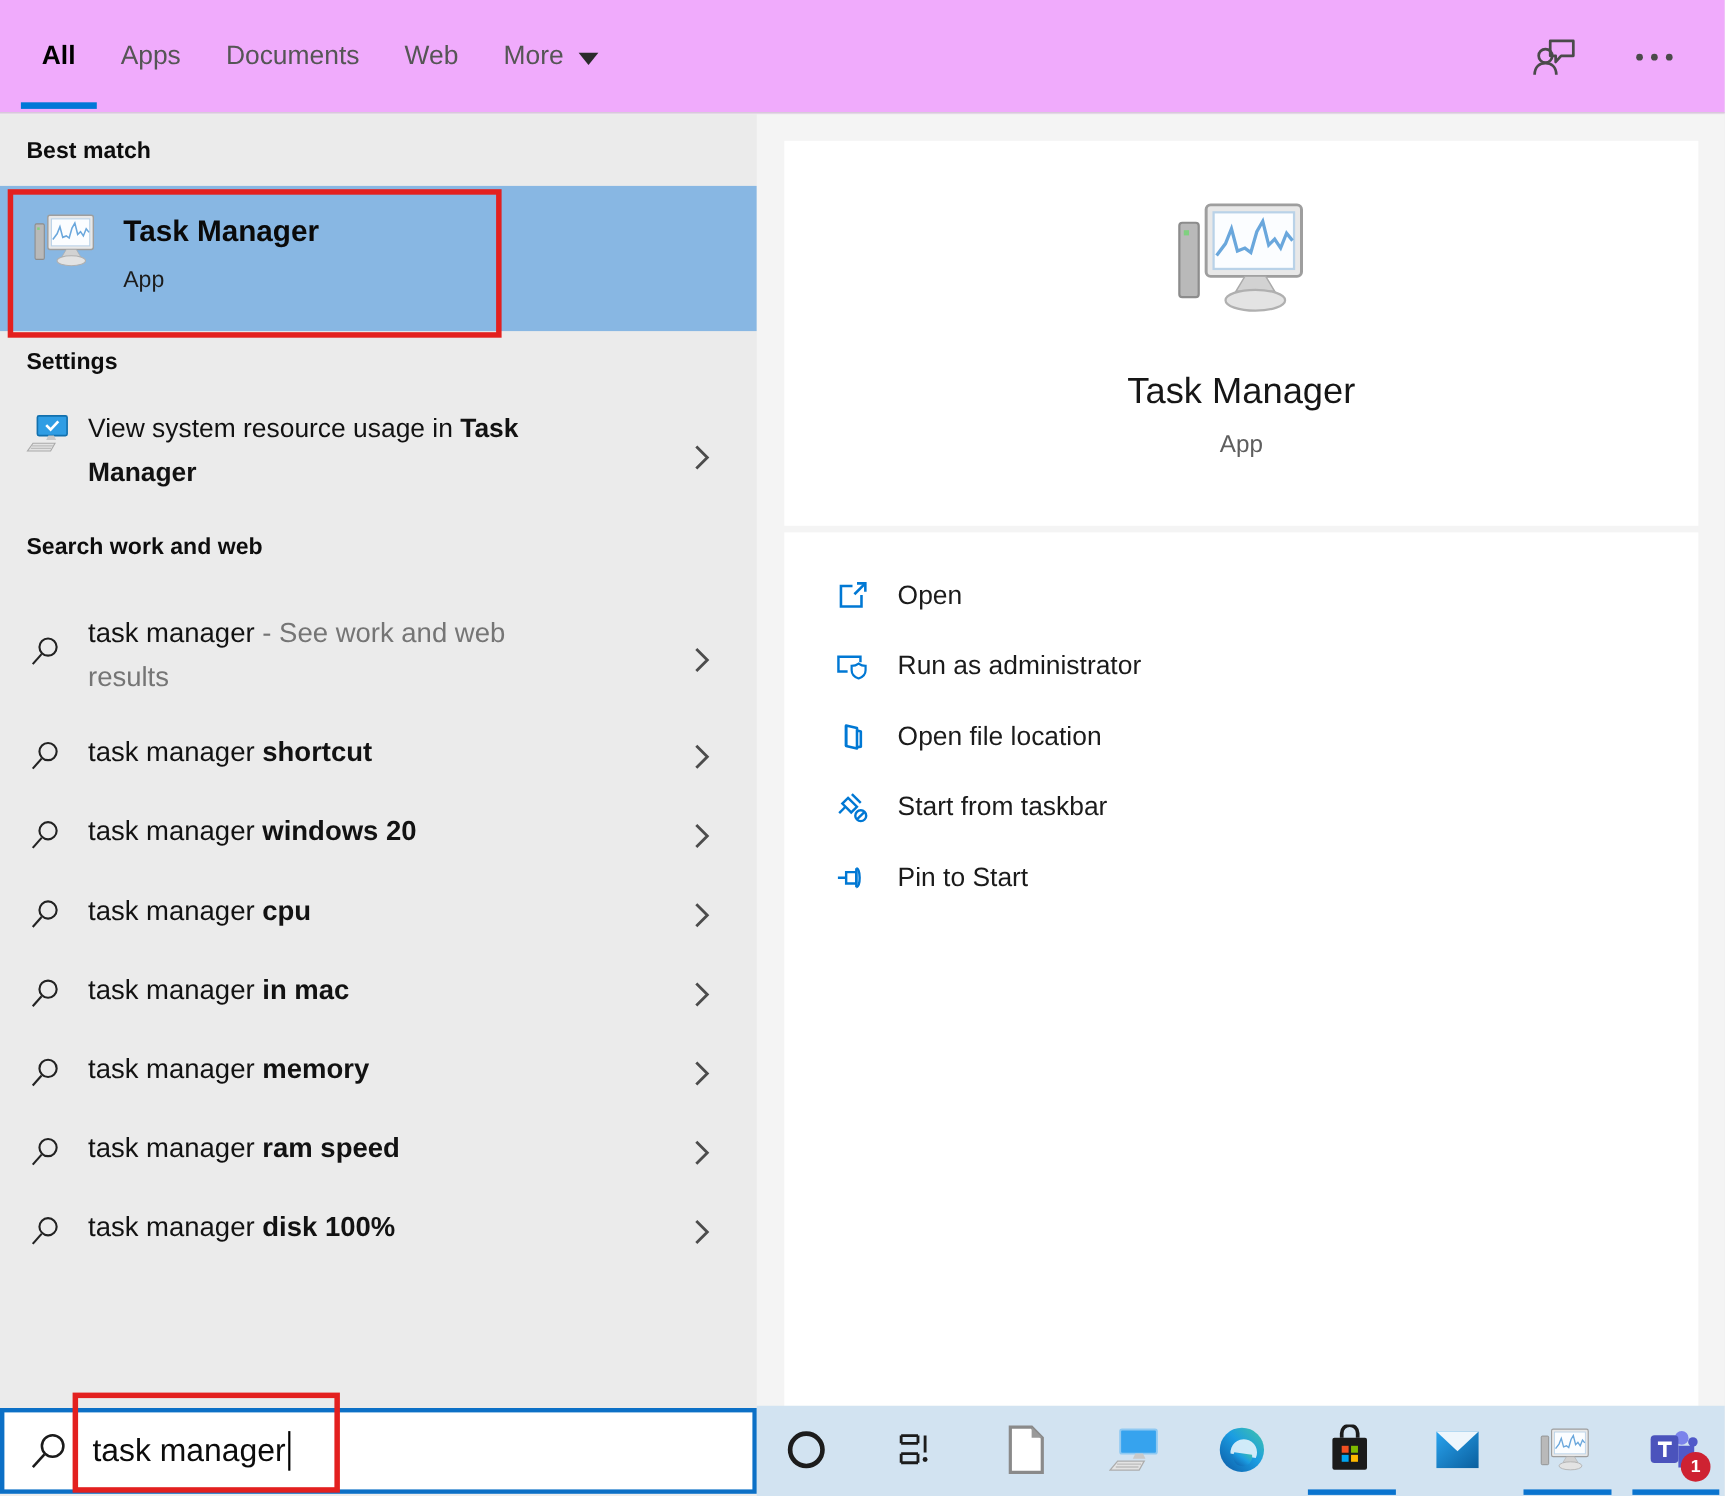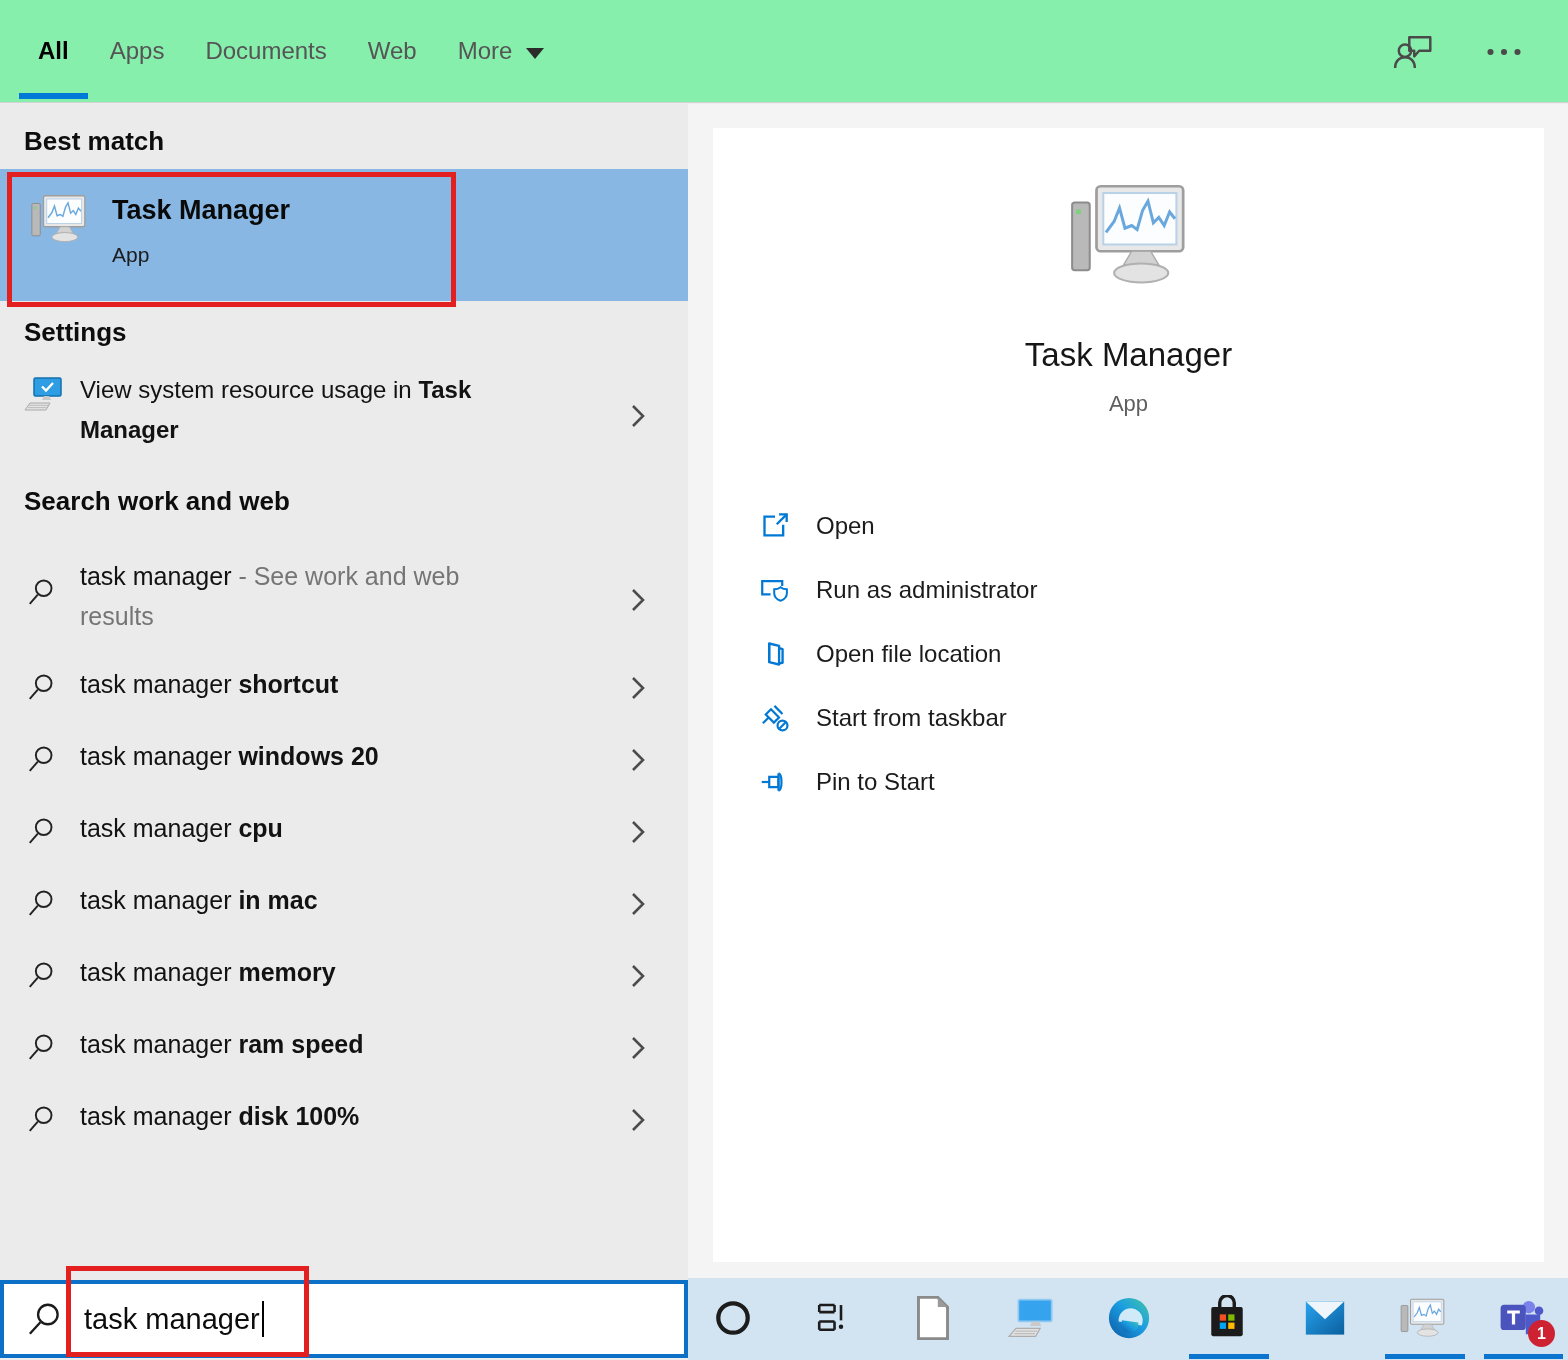--- a/index.html
+++ b/index.html
@@ -3,36 +3,36 @@
 <meta charset="utf-8">
 <style>
   * { margin:0; padding:0; box-sizing:border-box; }
   html,body { width:1568px; height:1360px; }
   body { font-family:"Liberation Sans", sans-serif; background:#ededed; overflow:hidden; }
   .screen { position:relative; width:1568px; height:1360px; }
   .abs { position:absolute; }
 
   
   .hdr { position:absolute; left:0; top:0; width:1568px; height:103px;
-         background:#86efac; border-bottom:1px solid #d2d2d2;
+         background:#f0abfc; border-bottom:1px solid #d2d2d2;
          display:flex; align-items:center; padding-left:38px; }
   .tab { position:relative; height:100%; display:flex; align-items:center;
          margin-right:41px; font-size:24px; color:#555; cursor:default; }
   .tab.sel { color:#000; font-weight:bold; }
   .tab.sel::after { content:""; position:absolute; left:-19px; right:-19px;
          bottom:3px; height:6px; background:#0078d7; }
   .tab .dd { width:0; height:0; border-left:9px solid transparent;
          border-right:9px solid transparent; border-top:11px solid #2b2b2b;
          margin-left:14px; margin-top:4px; }
   .hdr-icons { position:absolute; right:46px; top:0; height:103px;
          display:flex; align-items:center; gap:52px; }
 
   
   .left { position:absolute; left:0; top:104px; width:688px; height:1176px; background:#ebebeb; }
-  .sec-h { position:absolute; left:24px; font-size:26px; font-weight:bold; color:#0d0d0d; }
+  .sec-h { position:absolute; left:24px; font-size:21px; font-weight:bold; color:#0d0d0d; }
   .best-row { position:absolute; left:0; top:65px; width:688px; height:132px; background:#88b7e3; cursor:pointer; }
   .best-title { position:absolute; left:112px; top:26px; font-size:27px; font-weight:bold; color:#0a0a0a; }
   .best-sub { position:absolute; left:112px; top:74px; font-size:21px; color:#1c1c1c; }
 
   .settings-row { position:absolute; left:0; top:252px; width:688px; height:112px; cursor:pointer; }
   .settings-row p { position:absolute; left:80px; top:14px; width:490px;
          font-size:24px; line-height:40px; color:#121212; }
   .settings-row p b { font-weight:bold; }
 
   .srow { position:absolute; left:0; width:688px; height:72px; cursor:pointer; }
@@ -43,21 +43,21 @@
   .srow .gray { color:#757575; }
   .srow.tall { height:104px; }
   .srow.tall .txt { top:10px; margin-top:0; width:440px; white-space:normal; line-height:40px; }
   .srow.tall .mag { top:30px; margin-top:0; }
   .chev { position:absolute; left:626px; top:50%; margin-top:-13px; }
 
   
   .right-bg { position:absolute; left:688px; top:104px; width:880px; height:1174px; background:#f4f4f4; }
   .card { position:absolute; left:25px; background:#ffffff; width:831px; }
   .card1 { top:24px; height:350px; display:flex; flex-direction:column; align-items:center; }
-  .card2 { top:364px; height:794px; }
+  .card2 { top:380px; height:794px; }
   .pv-title { margin-top:44px; font-size:33px; color:#161616; }
   .pv-sub { margin-top:17px; font-size:22px; color:#5e5e5e; }
   .action { position:relative; height:64px; display:flex; align-items:center; cursor:pointer; }
   .actions { padding-top:26px; }
   .action .aic { margin-left:47px; width:30px; display:flex; justify-content:center; }
   .action .albl { margin-left:26px; font-size:24px; color:#1b1b1b; }
 
   
   .sbar { position:absolute; left:0; top:1280px; width:688px; height:78px;
          background:#fff; border:4px solid #0c70c6; display:flex; align-items:center; }

